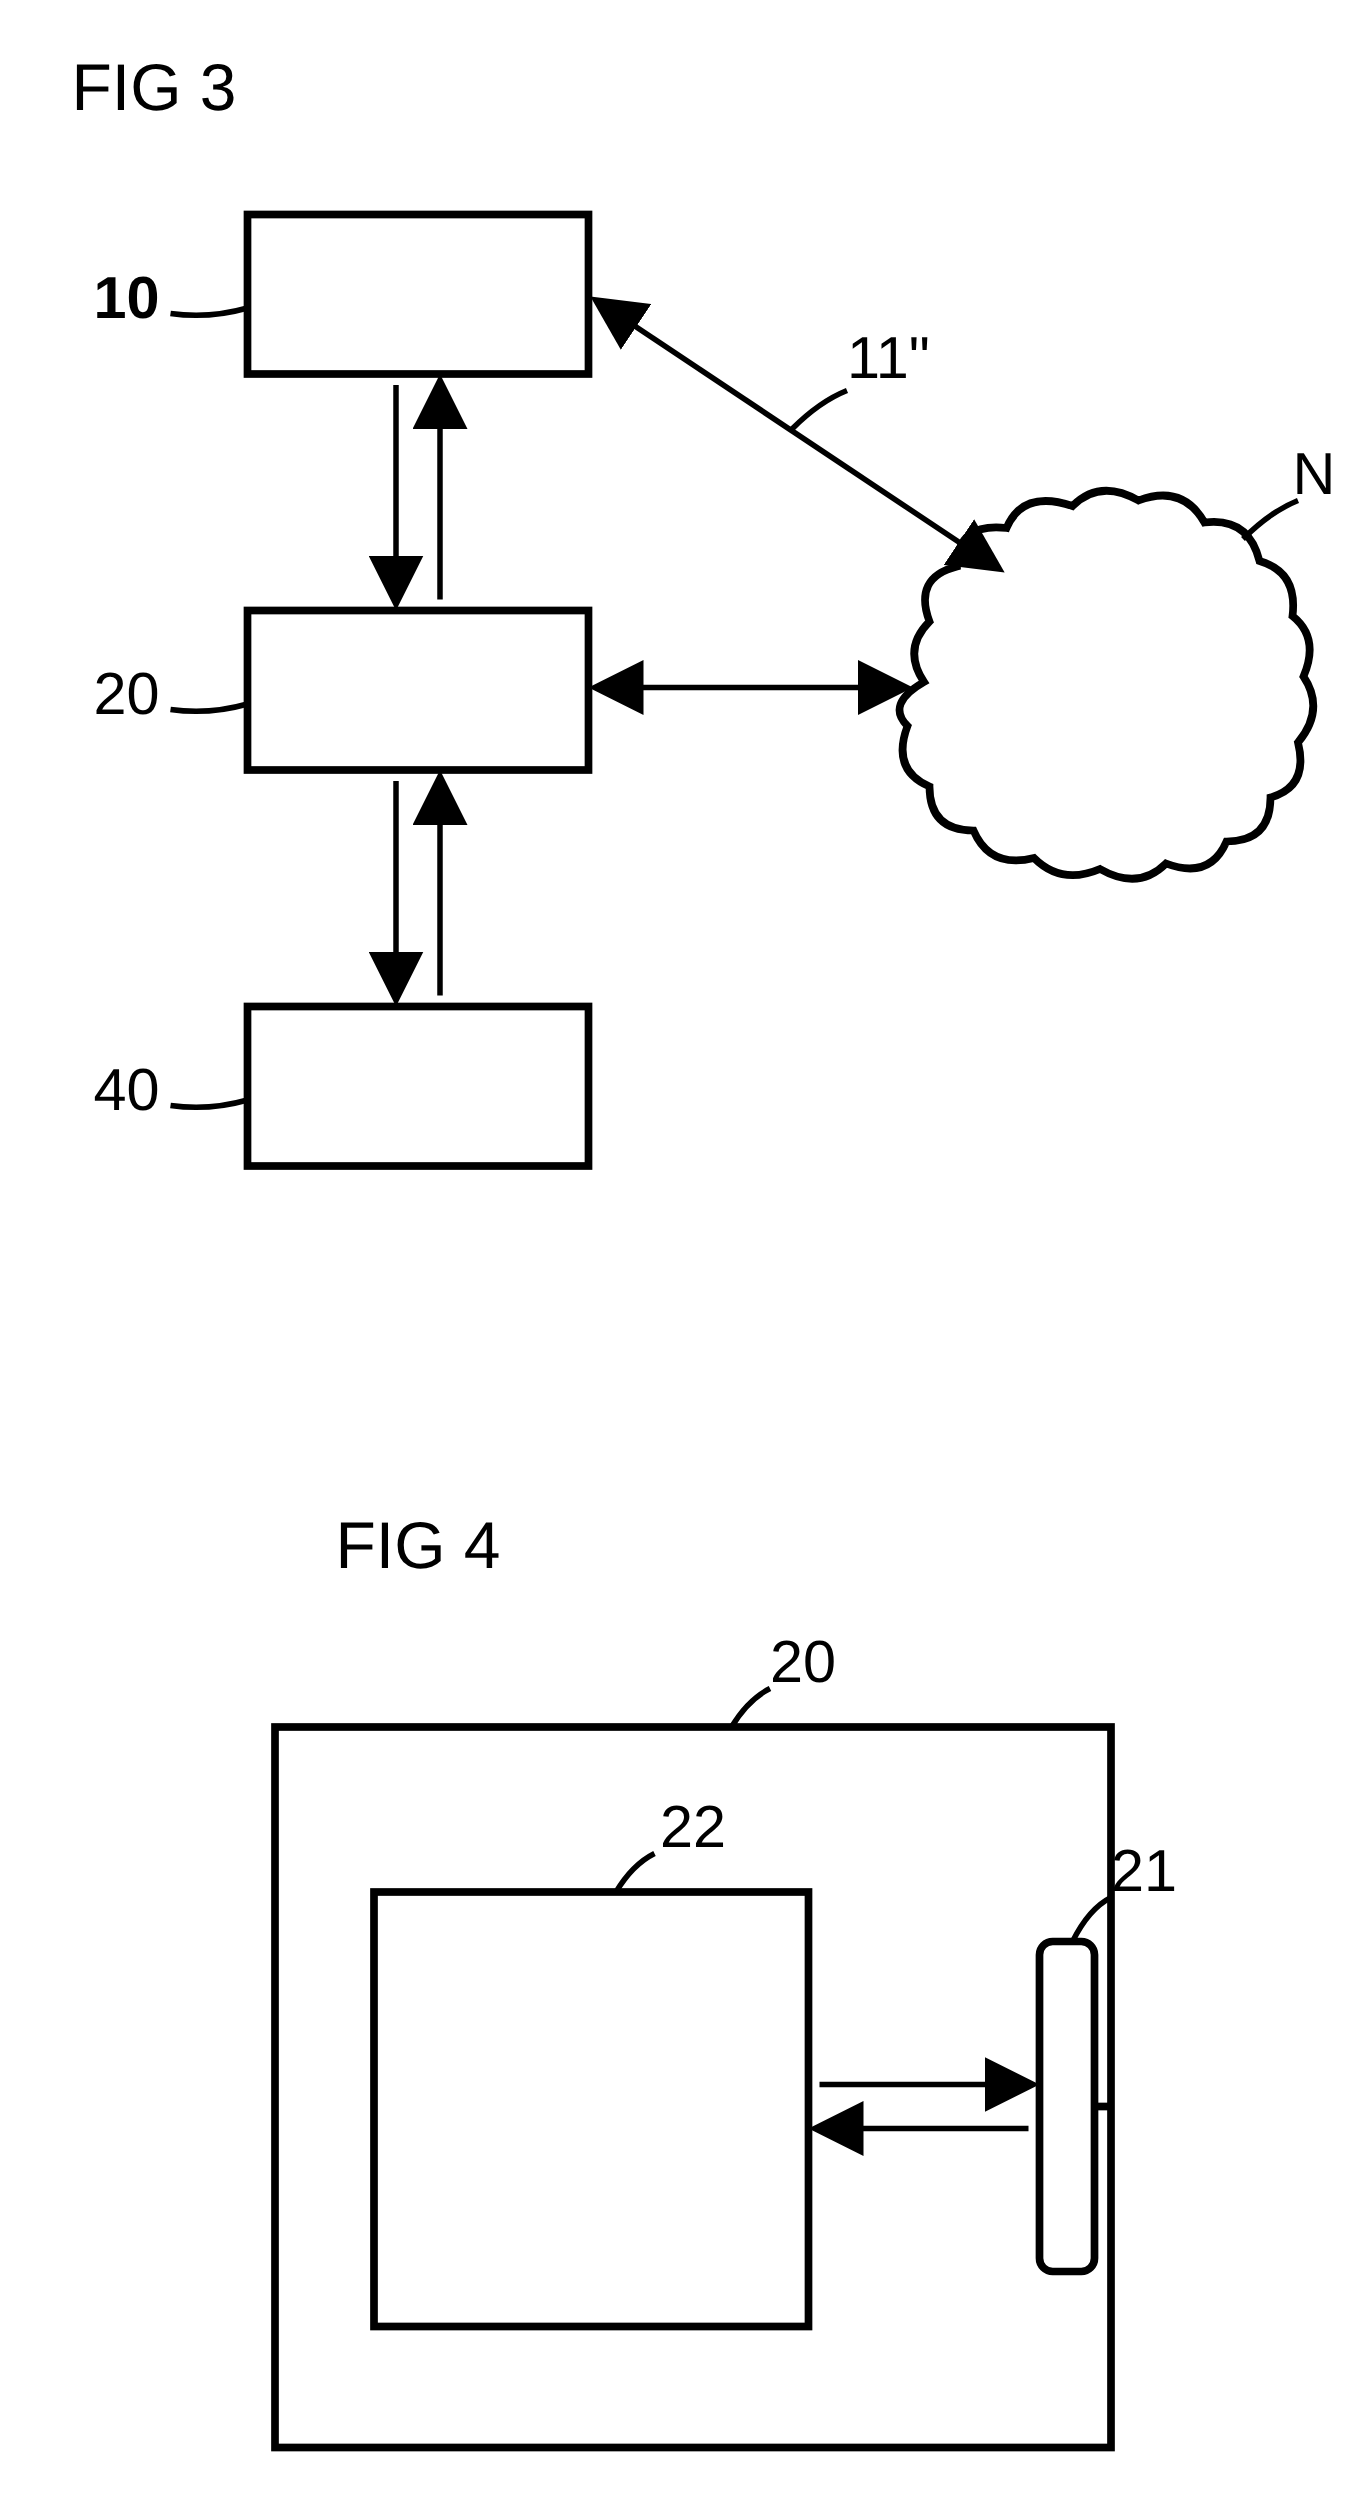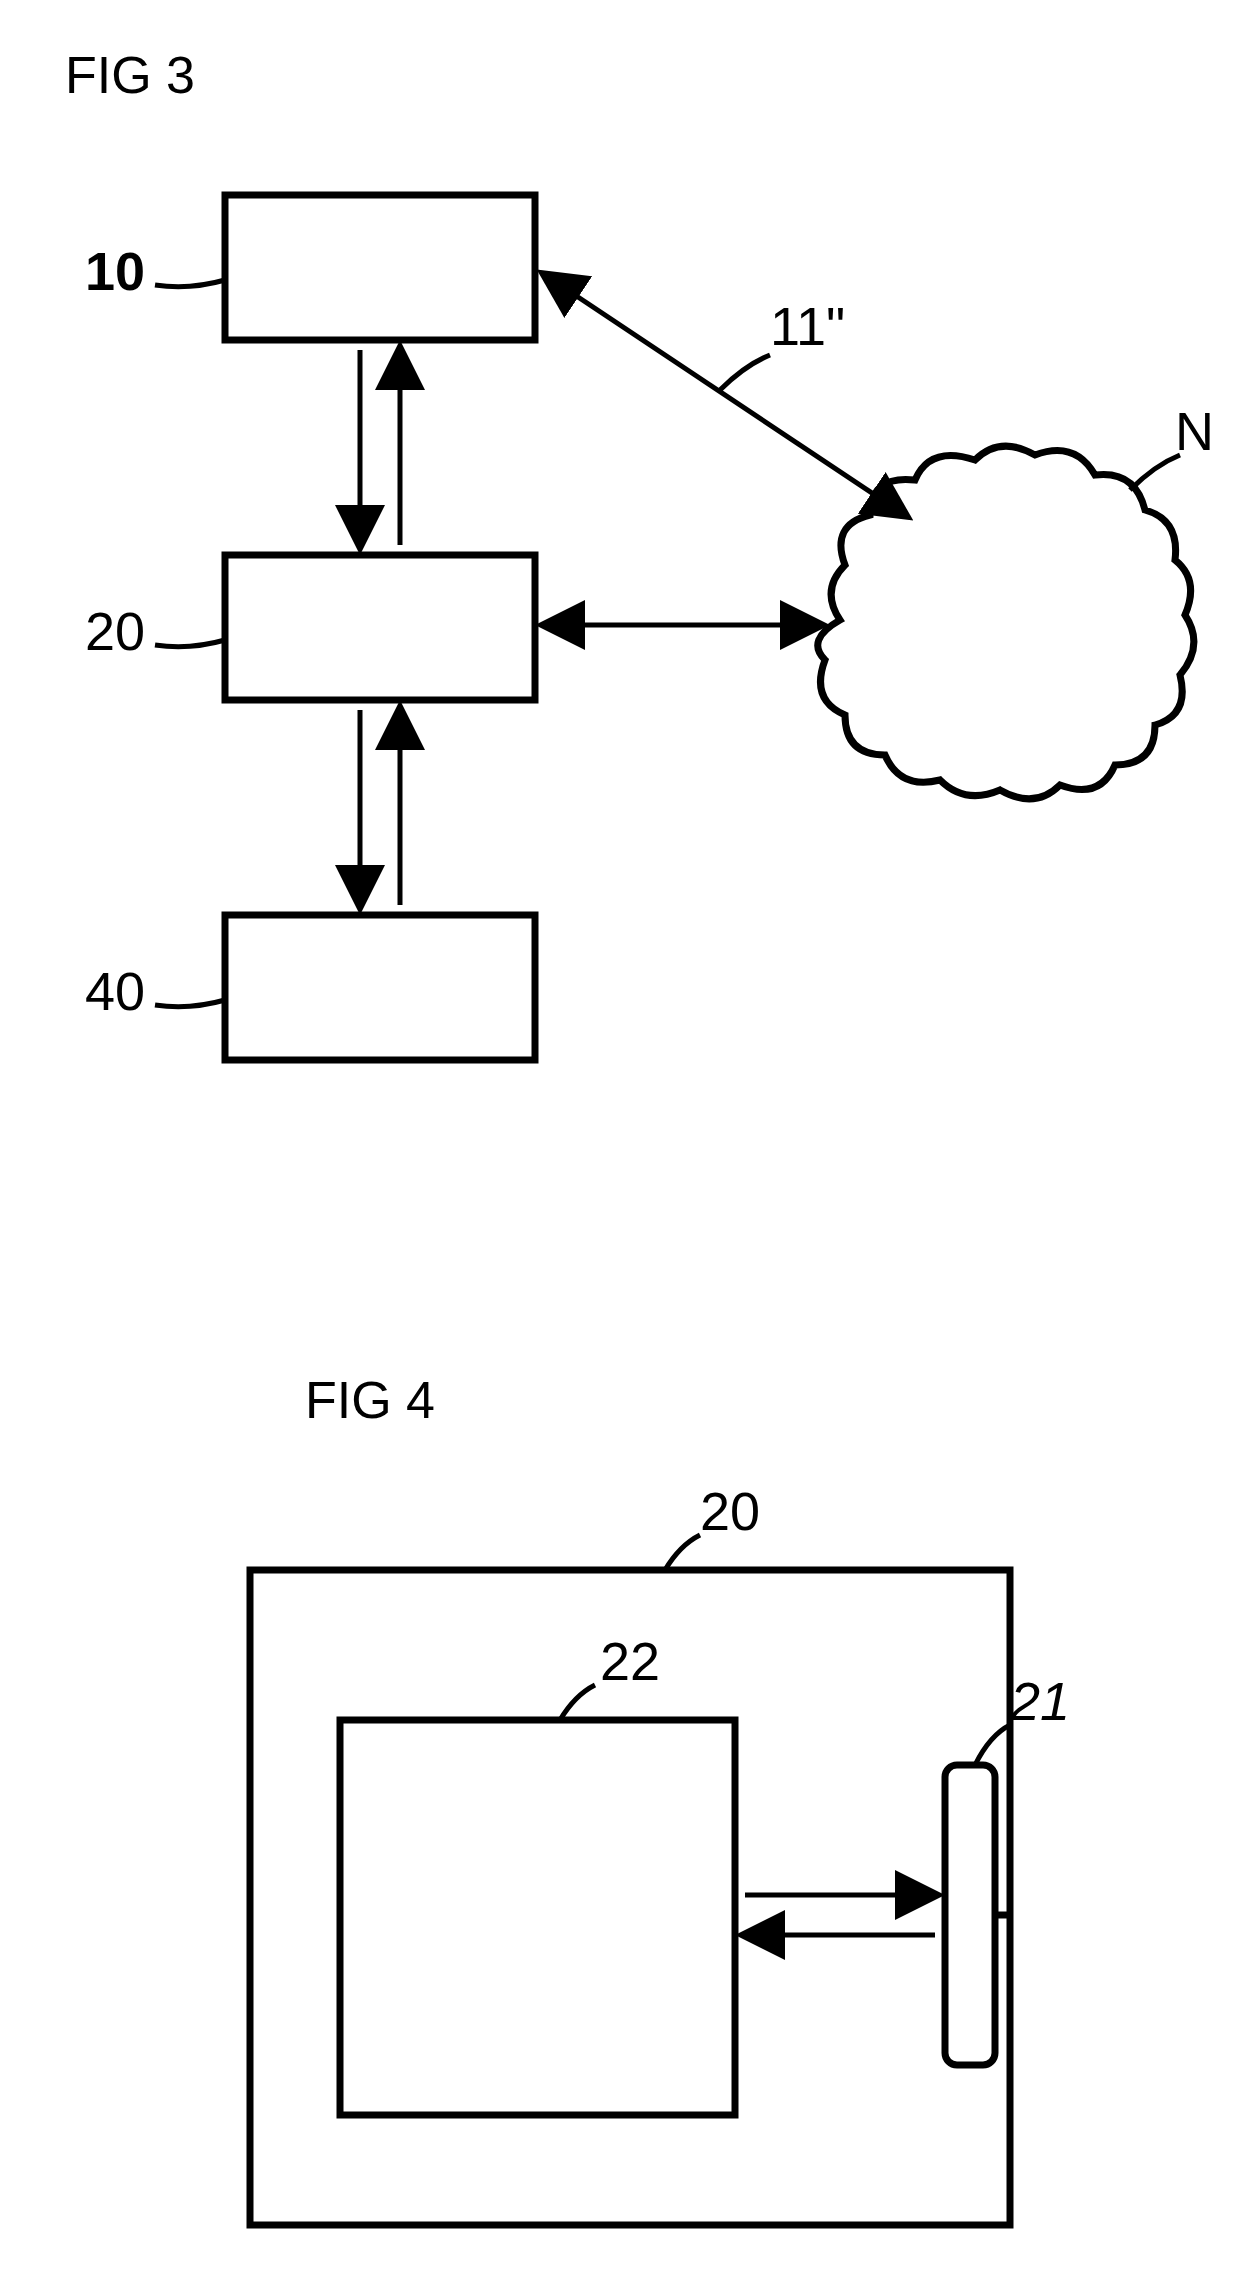--- a/index.html
+++ b/index.html
@@ -11,21 +11,21 @@
       position: relative;
     }
     .label {
       position: absolute;
       font-size: 54px;
       font-weight: normal;
       color: #000;
       font-family: Arial, sans-serif;
     }
     .fig-title {
-      font-size: 52px;
+      font-size: 60px;
       font-weight: normal;
     }
     svg {
       position: absolute;
       top: 0;
       left: 0;
     }
   </style>
 </head>
 <body>
@@ -120,13 +120,13 @@
   <line x1="995" y1="440" x2="1010" y2="440" stroke="#000" stroke-width="7"></line>
 
   <path d="M 975 290 Q 990 260 1010 250" fill="none" stroke="#000" stroke-width="5"></path>
 
   <line x1="745" y1="420" x2="935" y2="420" stroke="#000" stroke-width="5" marker-end="url(#arrowhead2)"></line>
   <line x1="935" y1="460" x2="745" y2="460" stroke="#000" stroke-width="5" marker-end="url(#arrowhead2)"></line>
 </svg>
 
 <div class="label" style="left:700px; top:1480px;">20</div>
 <div class="label" style="left:600px; top:1630px;text-align:right;">22</div>
-<div class="label" style="left:1010px; top:1670px;font-style:italic;">21</div>
+<div class="label" style="left:1010px; top:1670px;">21</div>
 
 </body></html>

